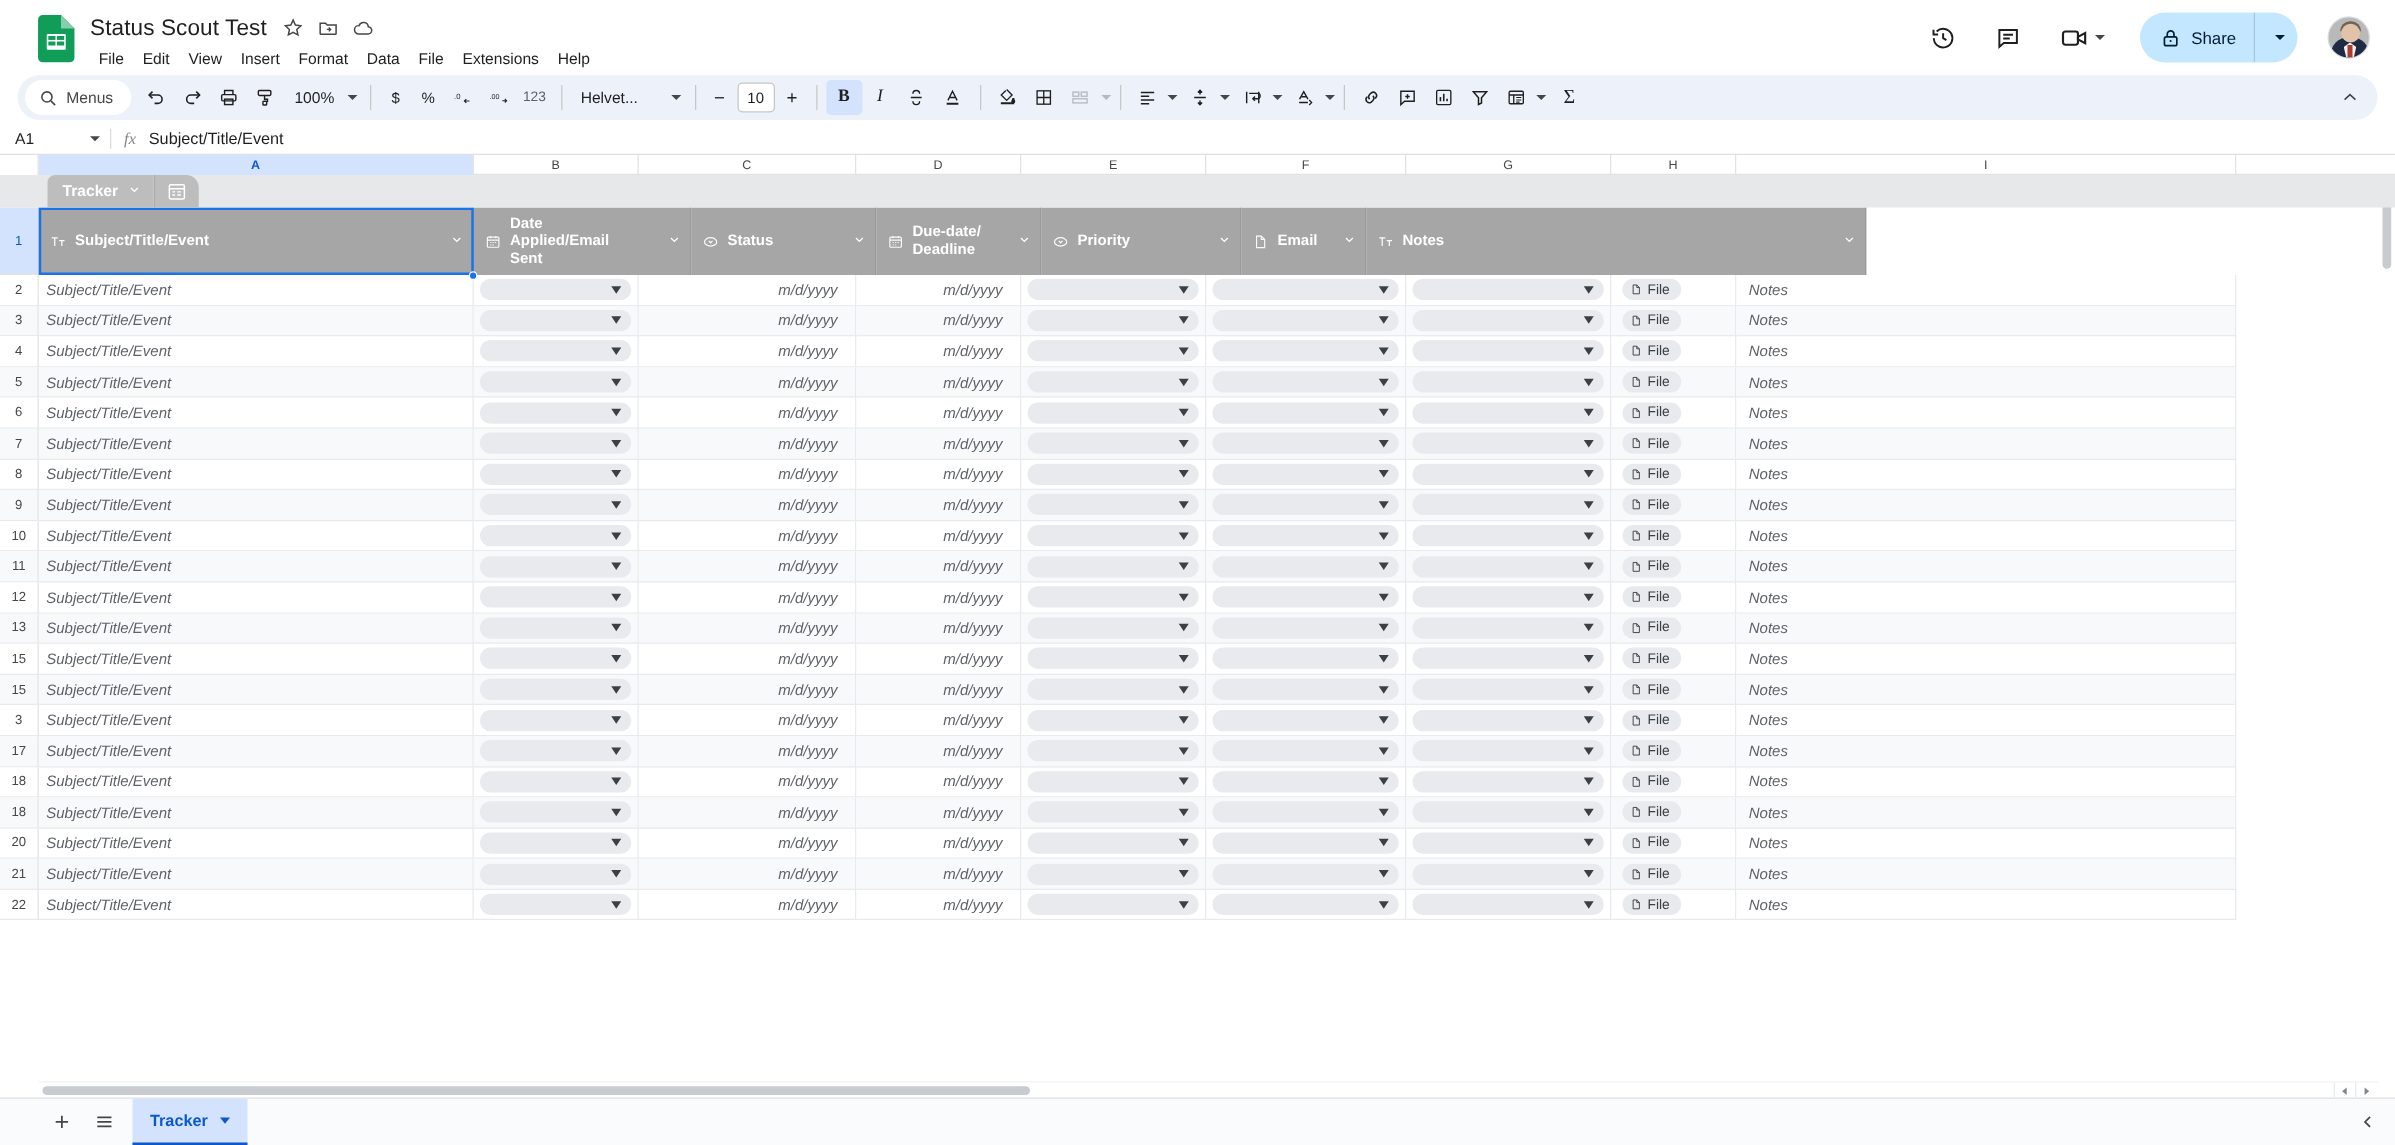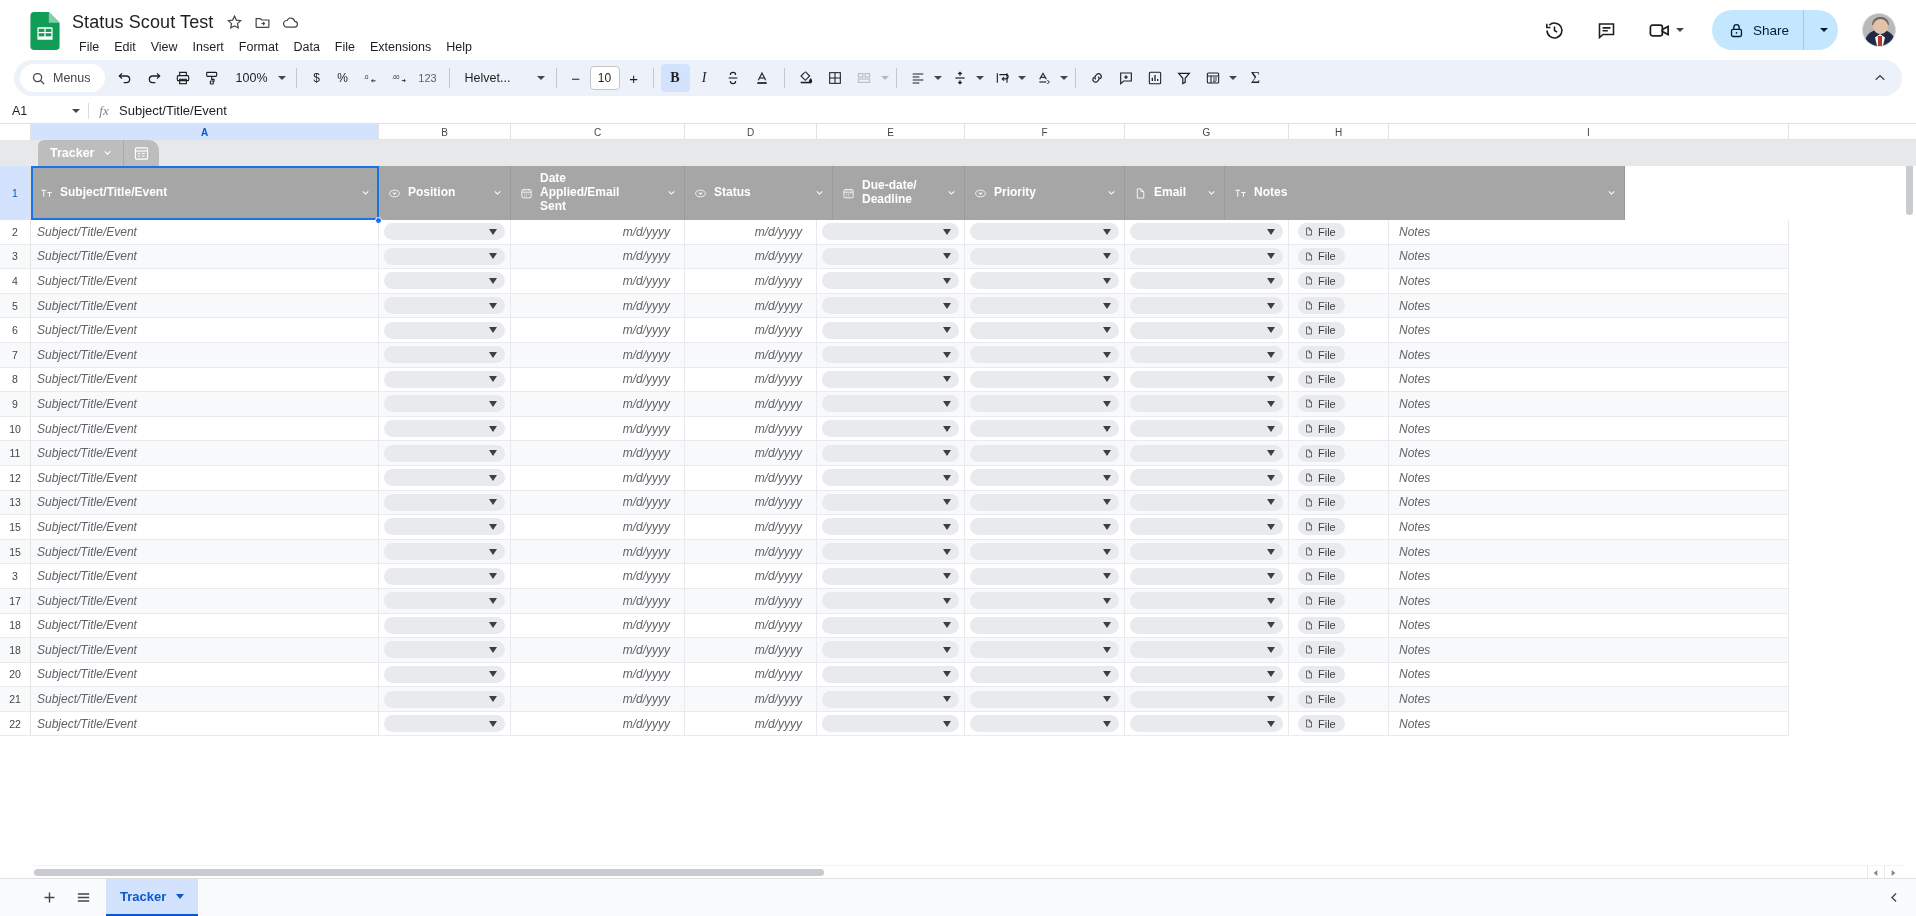--- a/index.html
+++ b/index.html
@@ -482,32 +482,20 @@
                 <path d="M13.5 10h8M17.5 10v8"></path>
               </svg>
             </span>
           <span class="hlabel">Subject/Title/Event</span>
           <span class="hchev chev"><svg viewBox="0 0 24 24" fill="none" stroke="#fff" stroke-width="2.2">
                 <path d="M6 9.5l6 6 6-6"></path>
               </svg></span>
           <span class="sel-handle"></span>
         </div>
 
-        <div class="hcell" style="width:132px">
-          <span class="hico">
-              <svg viewBox="0 0 24 24" fill="none" stroke="#fff" stroke-width="1.7">
-                <ellipse cx="12" cy="12" rx="9" ry="6.2"></ellipse>
-                <path d="M9.2 10.5l2.8 2.8 2.8-2.8" stroke-width="1.9"></path>
-              </svg>
-            </span>
-          <span class="hlabel">Position</span>
-          <span class="hchev chev"><svg viewBox="0 0 24 24" fill="none" stroke="#fff" stroke-width="2.2">
-                <path d="M6 9.5l6 6 6-6"></path>
-              </svg></span>
-        </div>
 
         <div class="hcell" style="width:174px">
           <span class="hico">
               <svg viewBox="0 0 24 24" fill="none" stroke="#fff" stroke-width="1.7">
                 <rect x="3.5" y="5" width="17" height="15" rx="1.6"></rect>
                 <path d="M3.5 9.5h17M8 3.5v3M16 3.5v3"></path>
                 <path d="M7.5 13h2M11 13h2M14.5 13h2M7.5 16.5h2M11 16.5h2" stroke-width="1.4"></path>
               </svg>
             </span>
           <span class="hlabel" style="max-width:98px">Date Applied/Email Sent</span>

